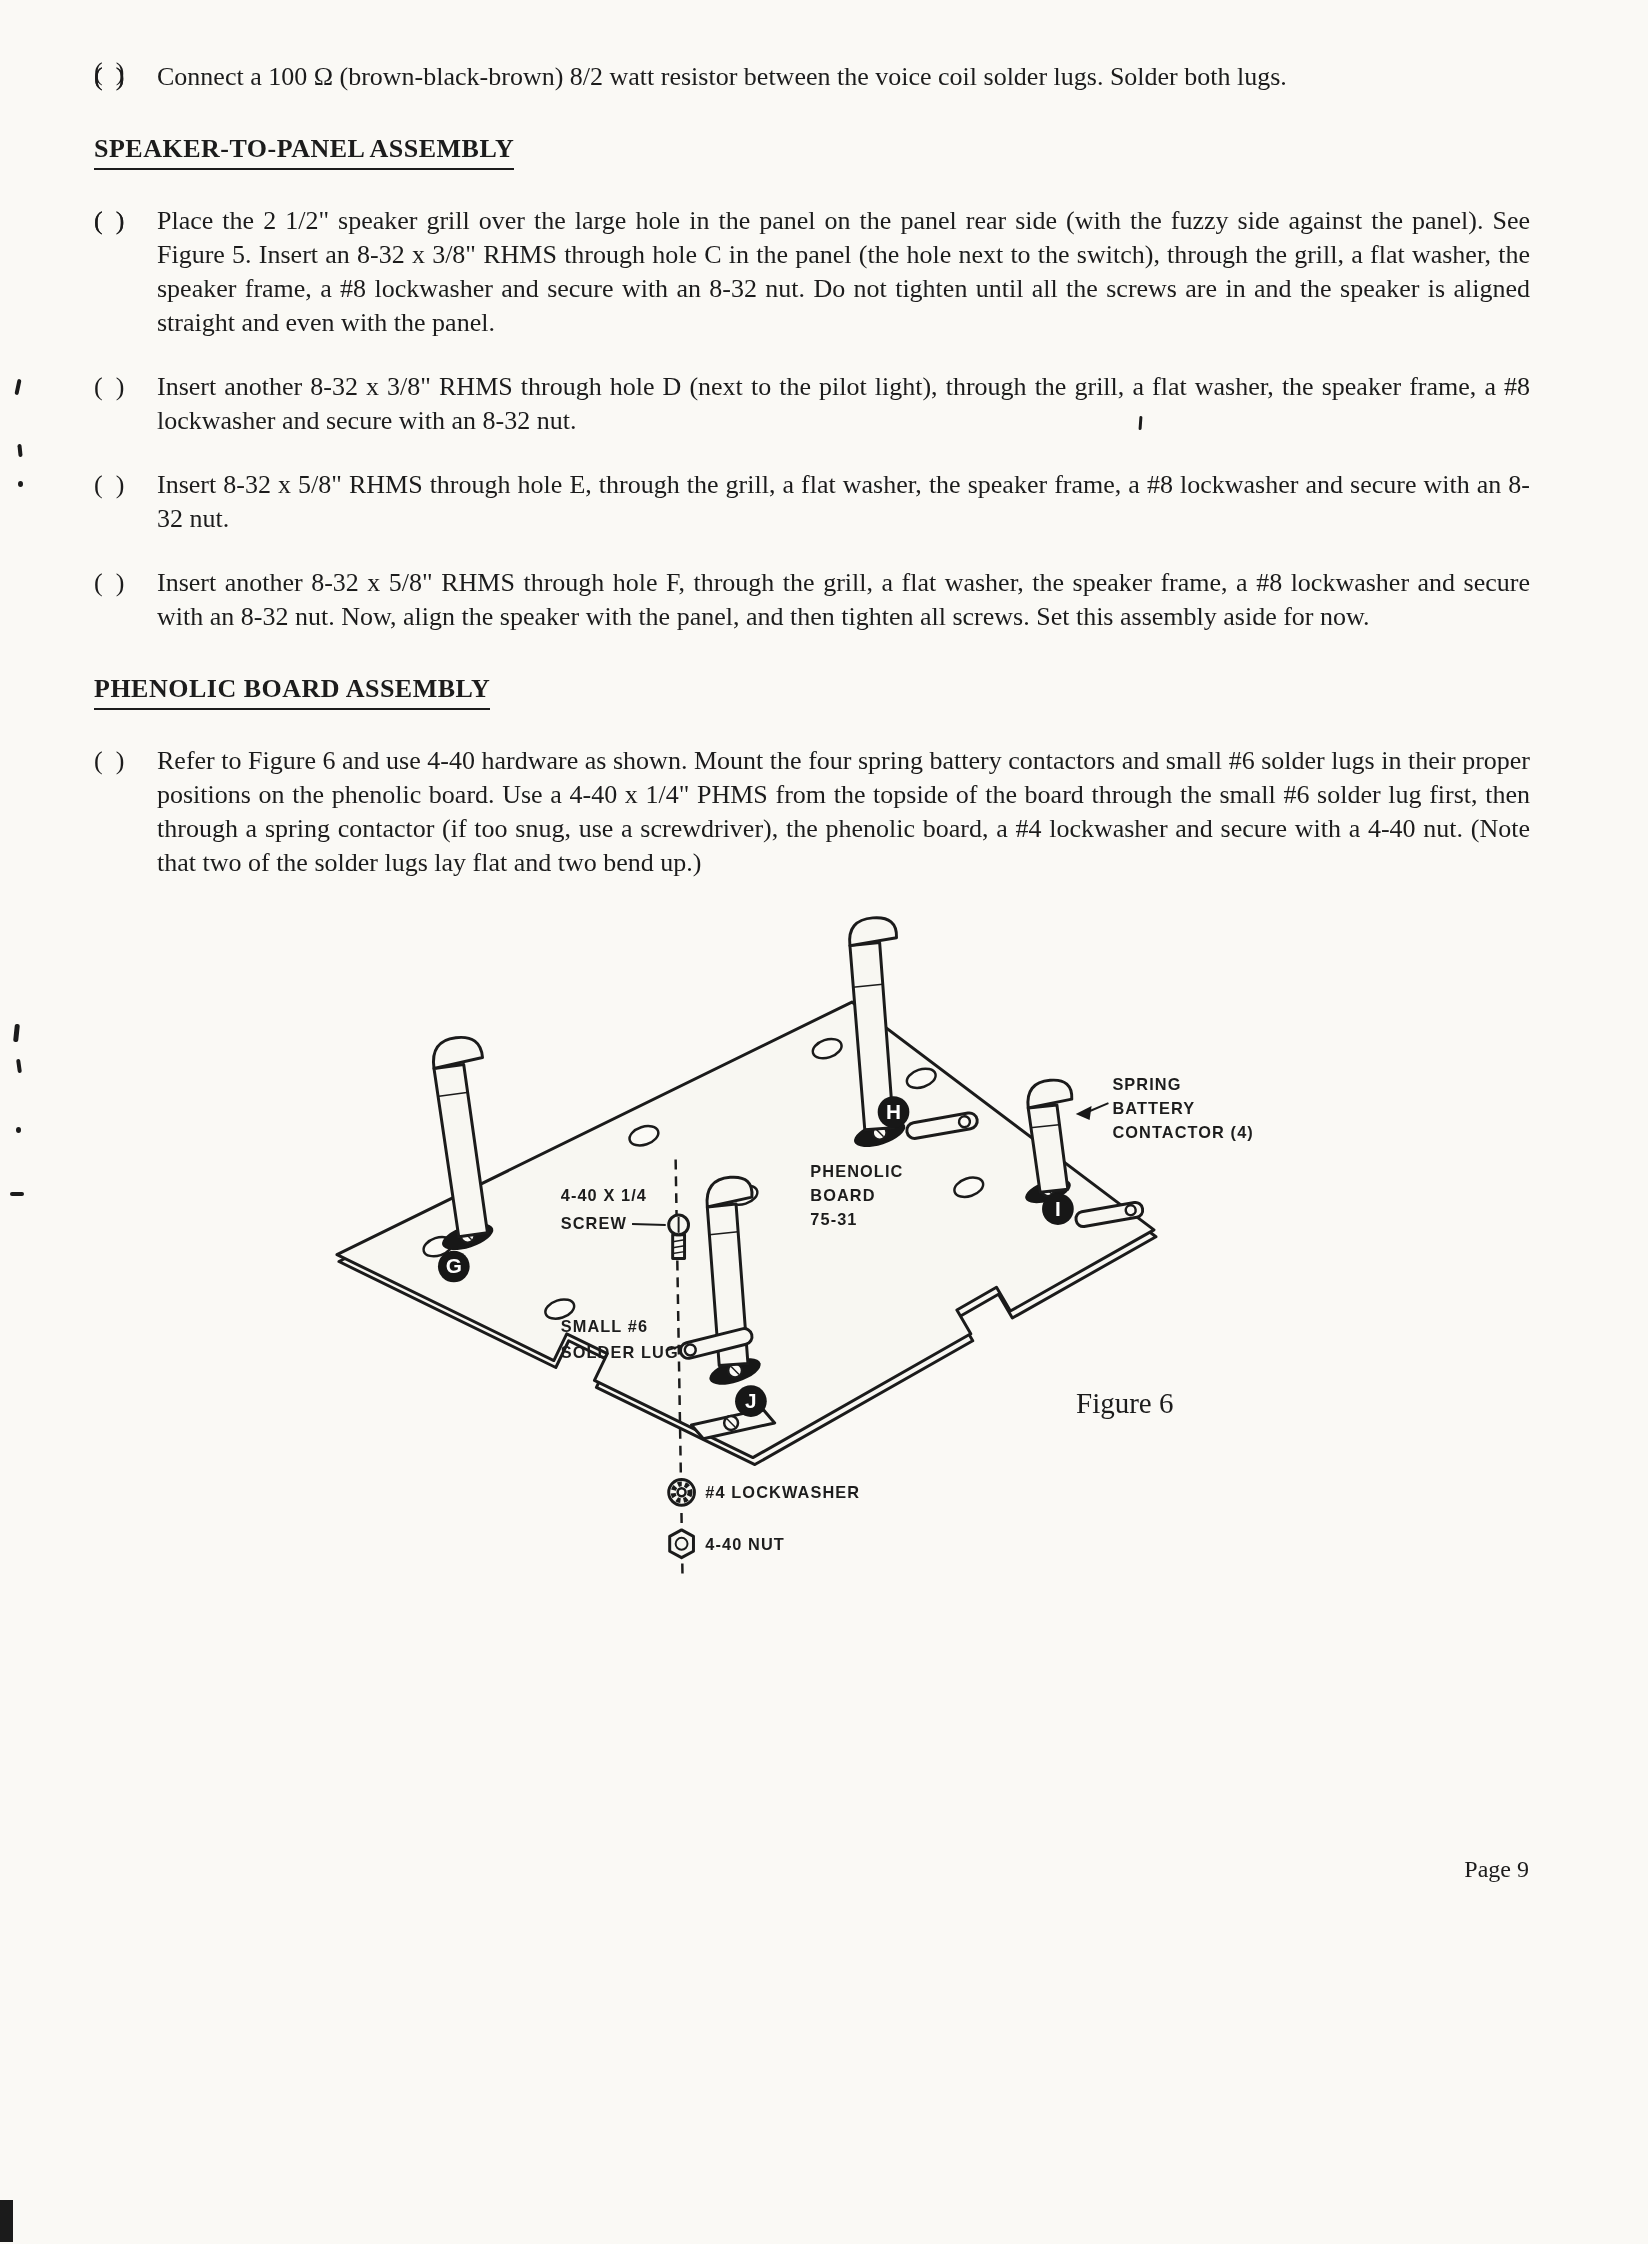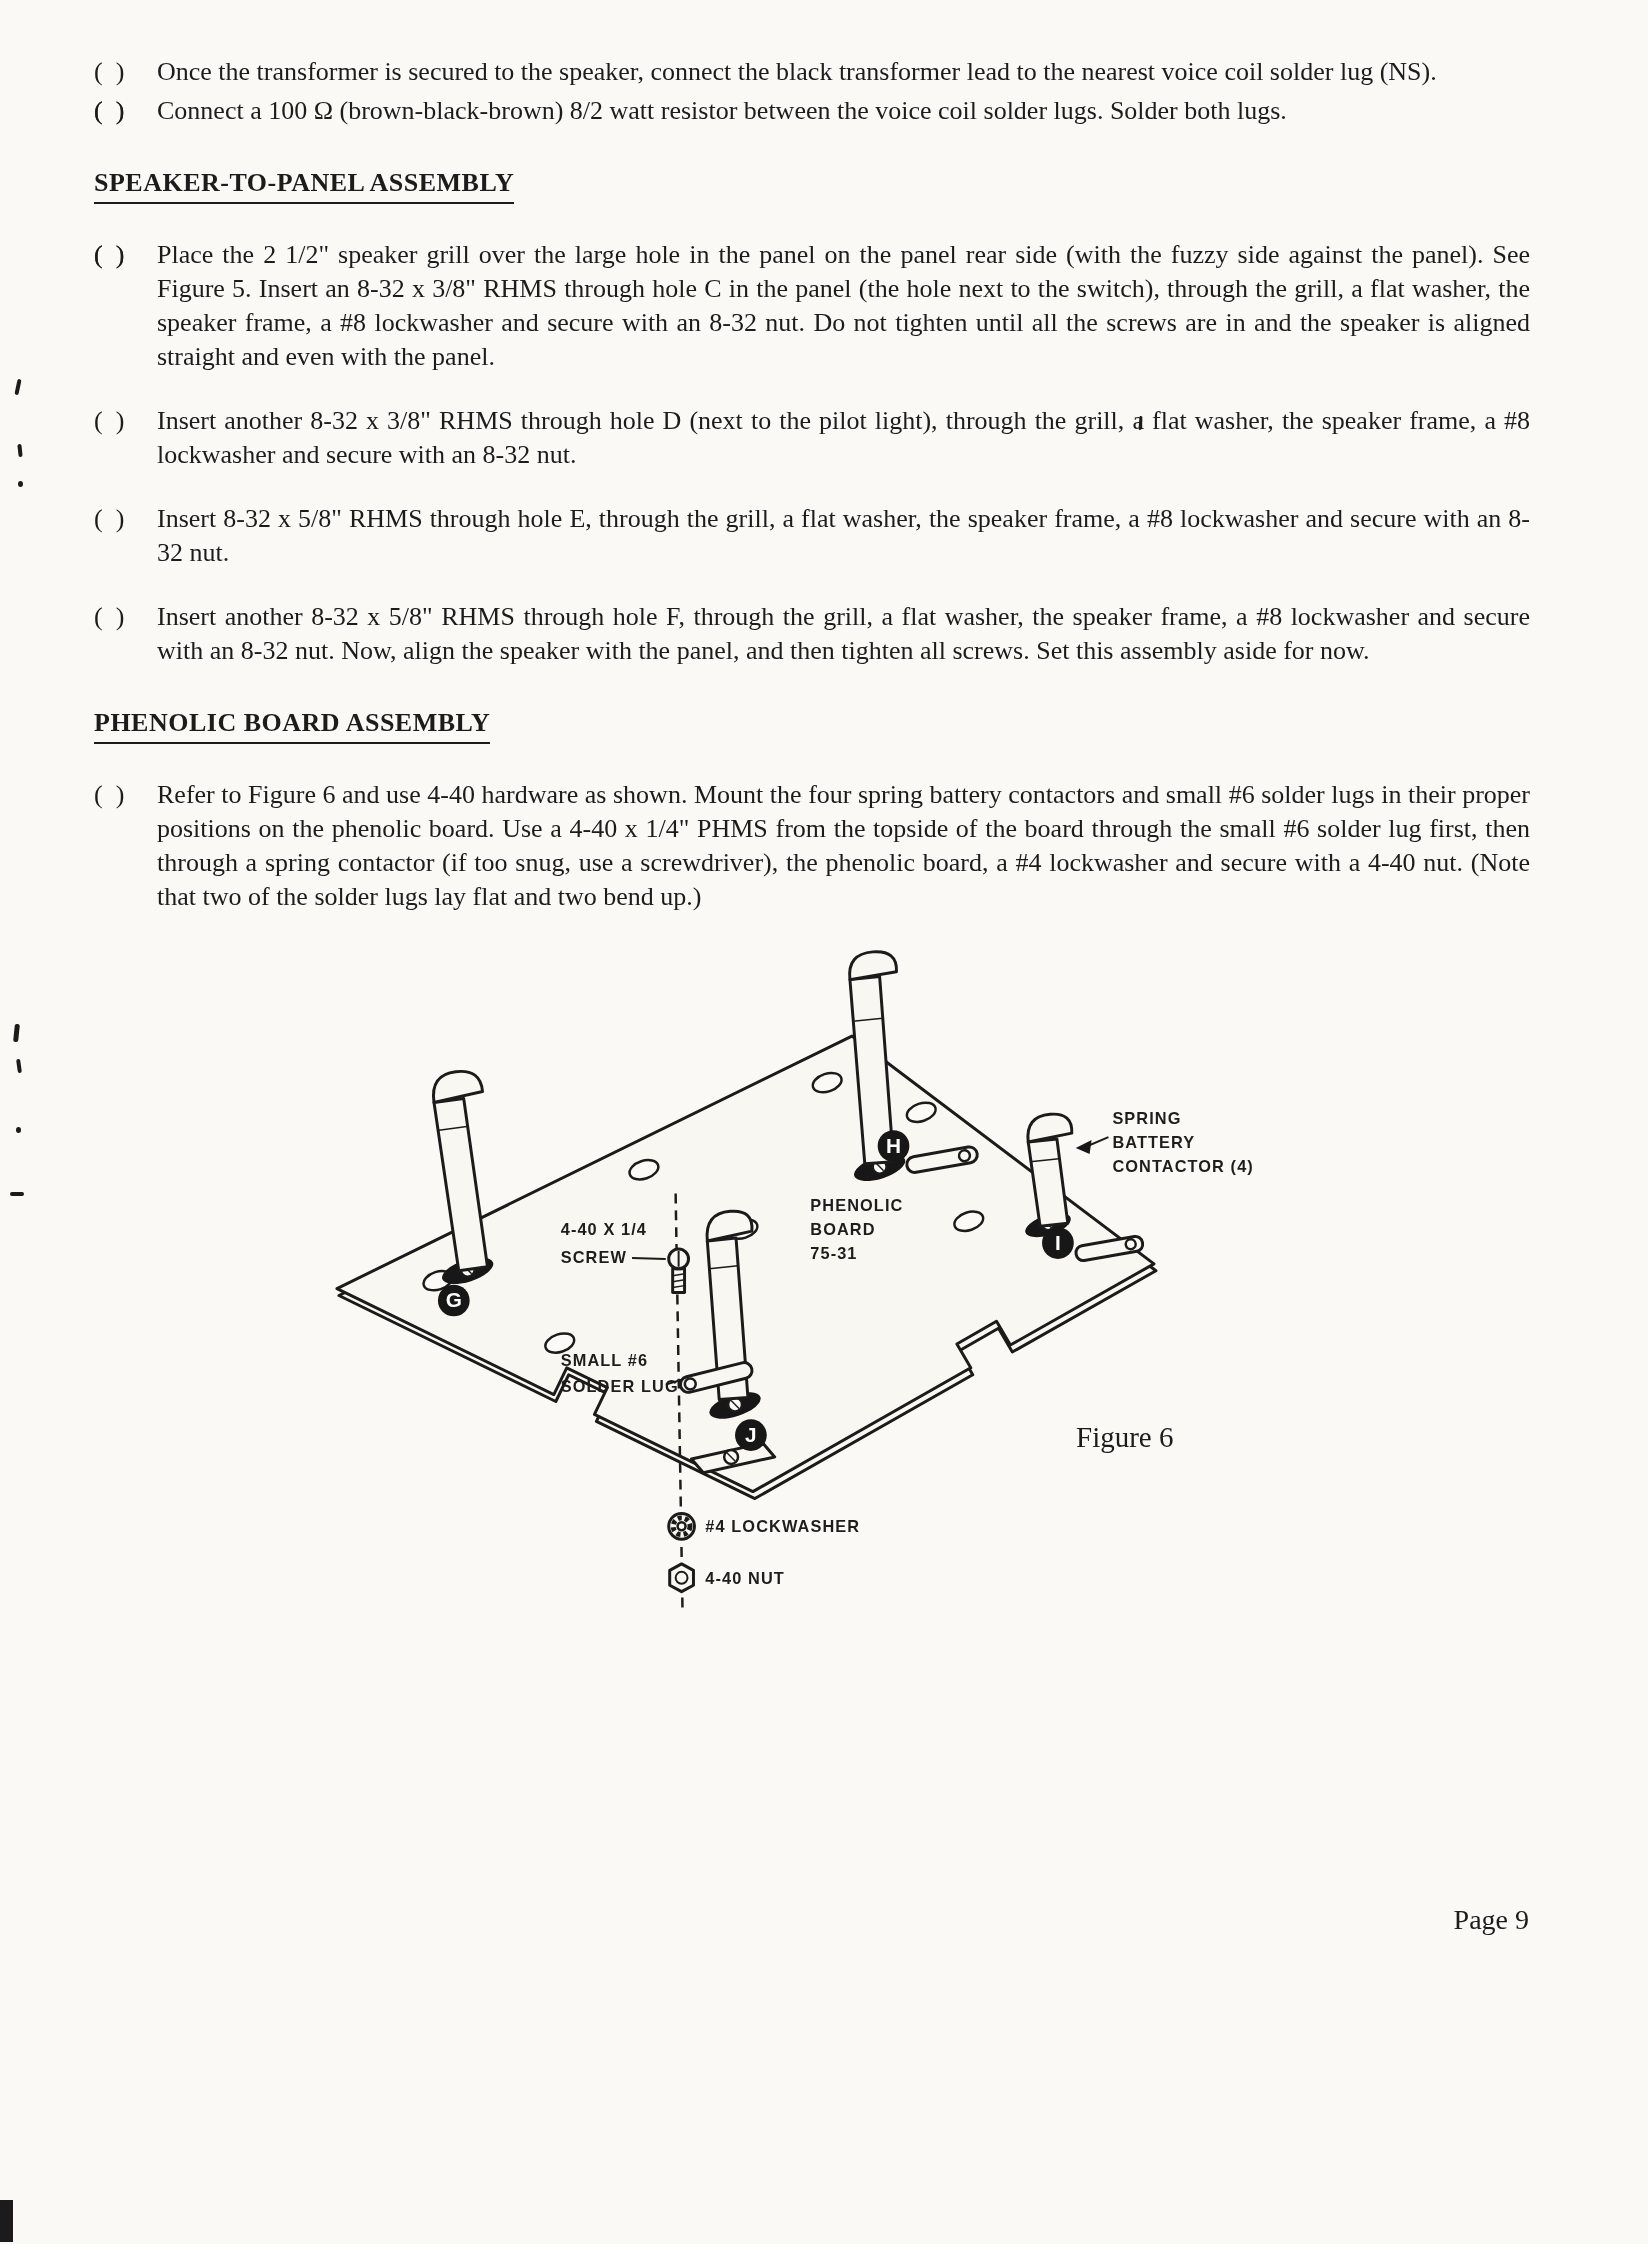--- a/index.html
+++ b/index.html
@@ -20,21 +20,21 @@
     line-height:34px;
   }
   .ck .cb{position:absolute;left:0;top:0;white-space:pre;}
   .mb-sm{margin-bottom:5px;}
   .mb-lg{margin-bottom:30px;}
   .sec-heading{font-size:26px;font-weight:700;letter-spacing:0.5px;margin:40px 0 34px 0;}
   .sec-heading span{display:inline-block;border-bottom:2.5px solid #1c1c1c;padding-bottom:4px;}
   .figure-wrap{position:relative;height:738px;margin-top:18px;}
   .figure-wrap svg{position:absolute;left:134px;top:0;}
   .figure-caption{position:absolute;left:982px;top:481px;font-size:29px;margin-top:8px;}
-  .page-number{position:absolute;right:119px;top:1904px;font-size:28px;}
+  .page-number{position:absolute;right:119px;top:1856px;font-size:24px;}
   .artifact{position:absolute;background:#1b1b1b;}
 
   
   .board{fill:#f8f7f2;stroke:#1b1b1b;stroke-width:3;stroke-linejoin:round;}
   .metal{fill:#f8f7f2;stroke:#1b1b1b;stroke-width:3;stroke-linejoin:round;}
   .hole{fill:#fbfaf6;stroke:#1b1b1b;stroke-width:2.5;}
   .shadow{fill:#171717;}
   .thin{stroke:#1b1b1b;stroke-width:2;fill:none;}
   .thin2{stroke:#1b1b1b;stroke-width:1.5;fill:none;}
   .dash{stroke:#1c1c1c;stroke-width:2.5;fill:none;stroke-dasharray:10 7;}
@@ -43,21 +43,20 @@
 </style>
 </head>
 <body>
 
 <div class="page">
 
   <div class="content">
 
     <div class="ck mb-sm">
       <span class="cb">(  )</span>
-      <span>Once the transformer is secured to the speaker, connect the black transformer lead to the nearest voice coil solder lug (NS).</span>
     </div>
     <div class="ck mb-sm">
       <span class="cb">(  )</span>
     </div>
     <div class="ck">
       <span class="cb">(  )</span>
       <span>Connect a 100 Ω (brown-black-brown) 8/2 watt resistor between the voice coil solder lugs. Solder both lugs.</span>
     </div>
 
     <h2 class="sec-heading">

